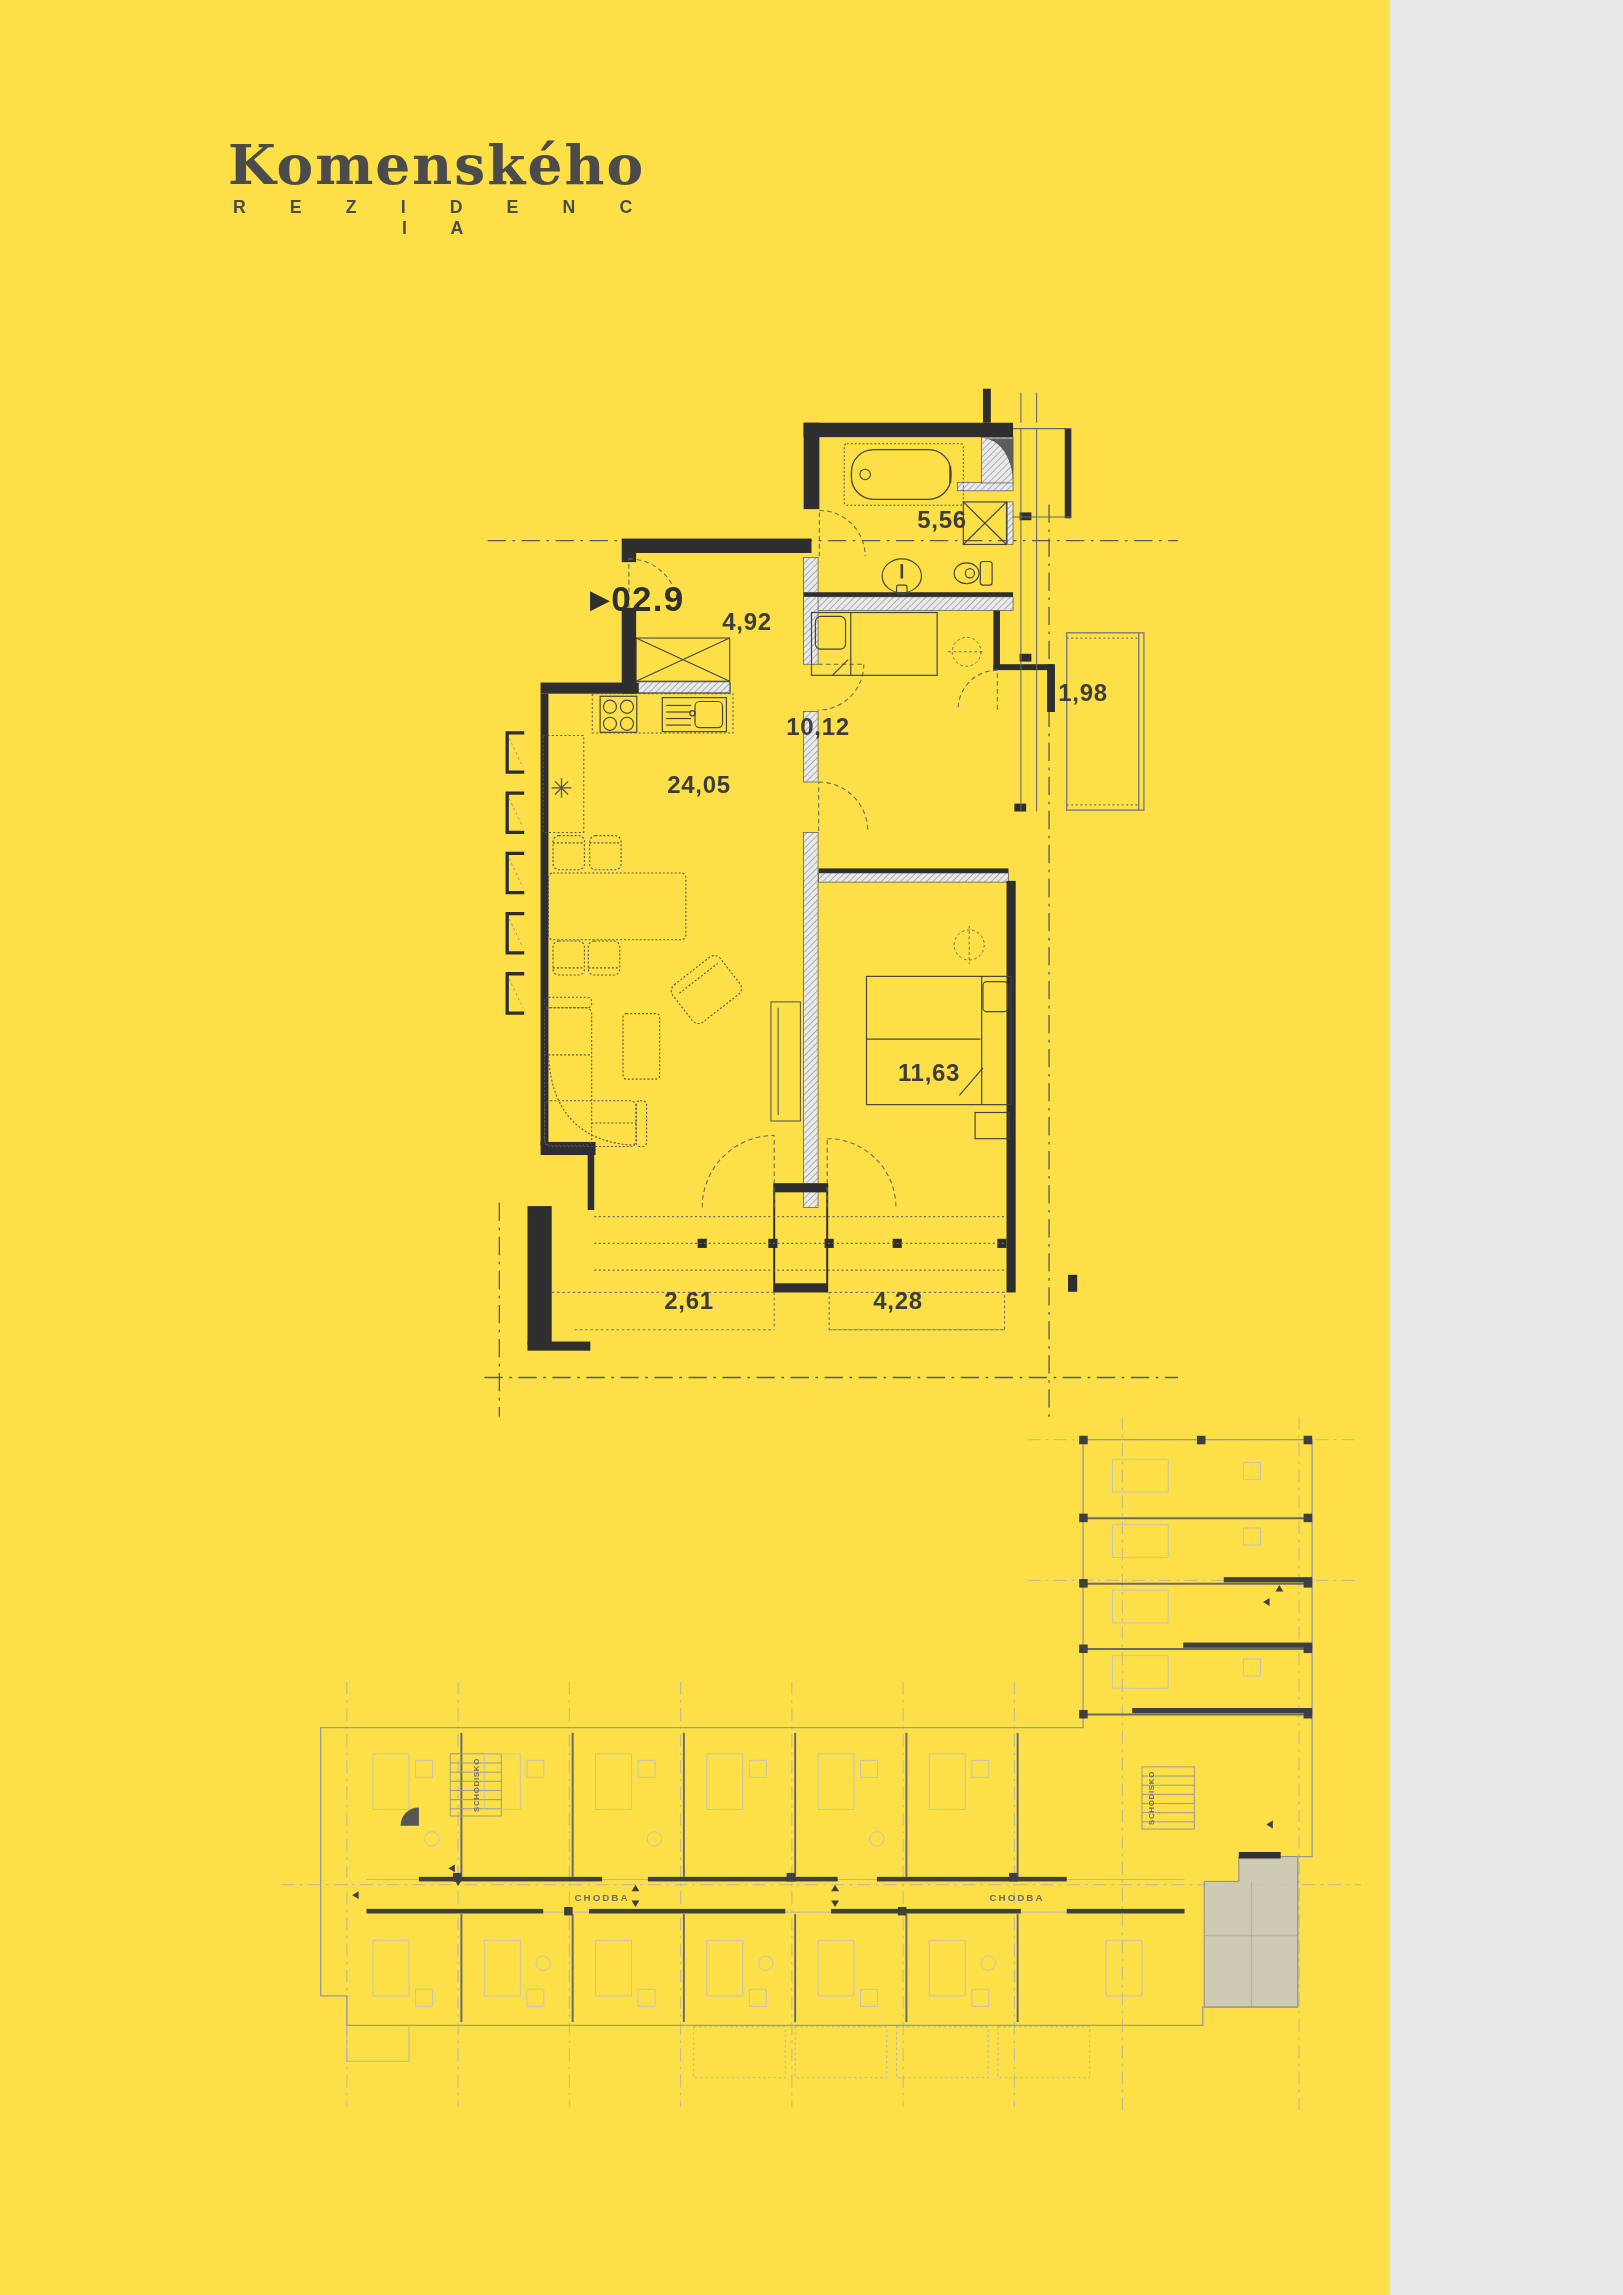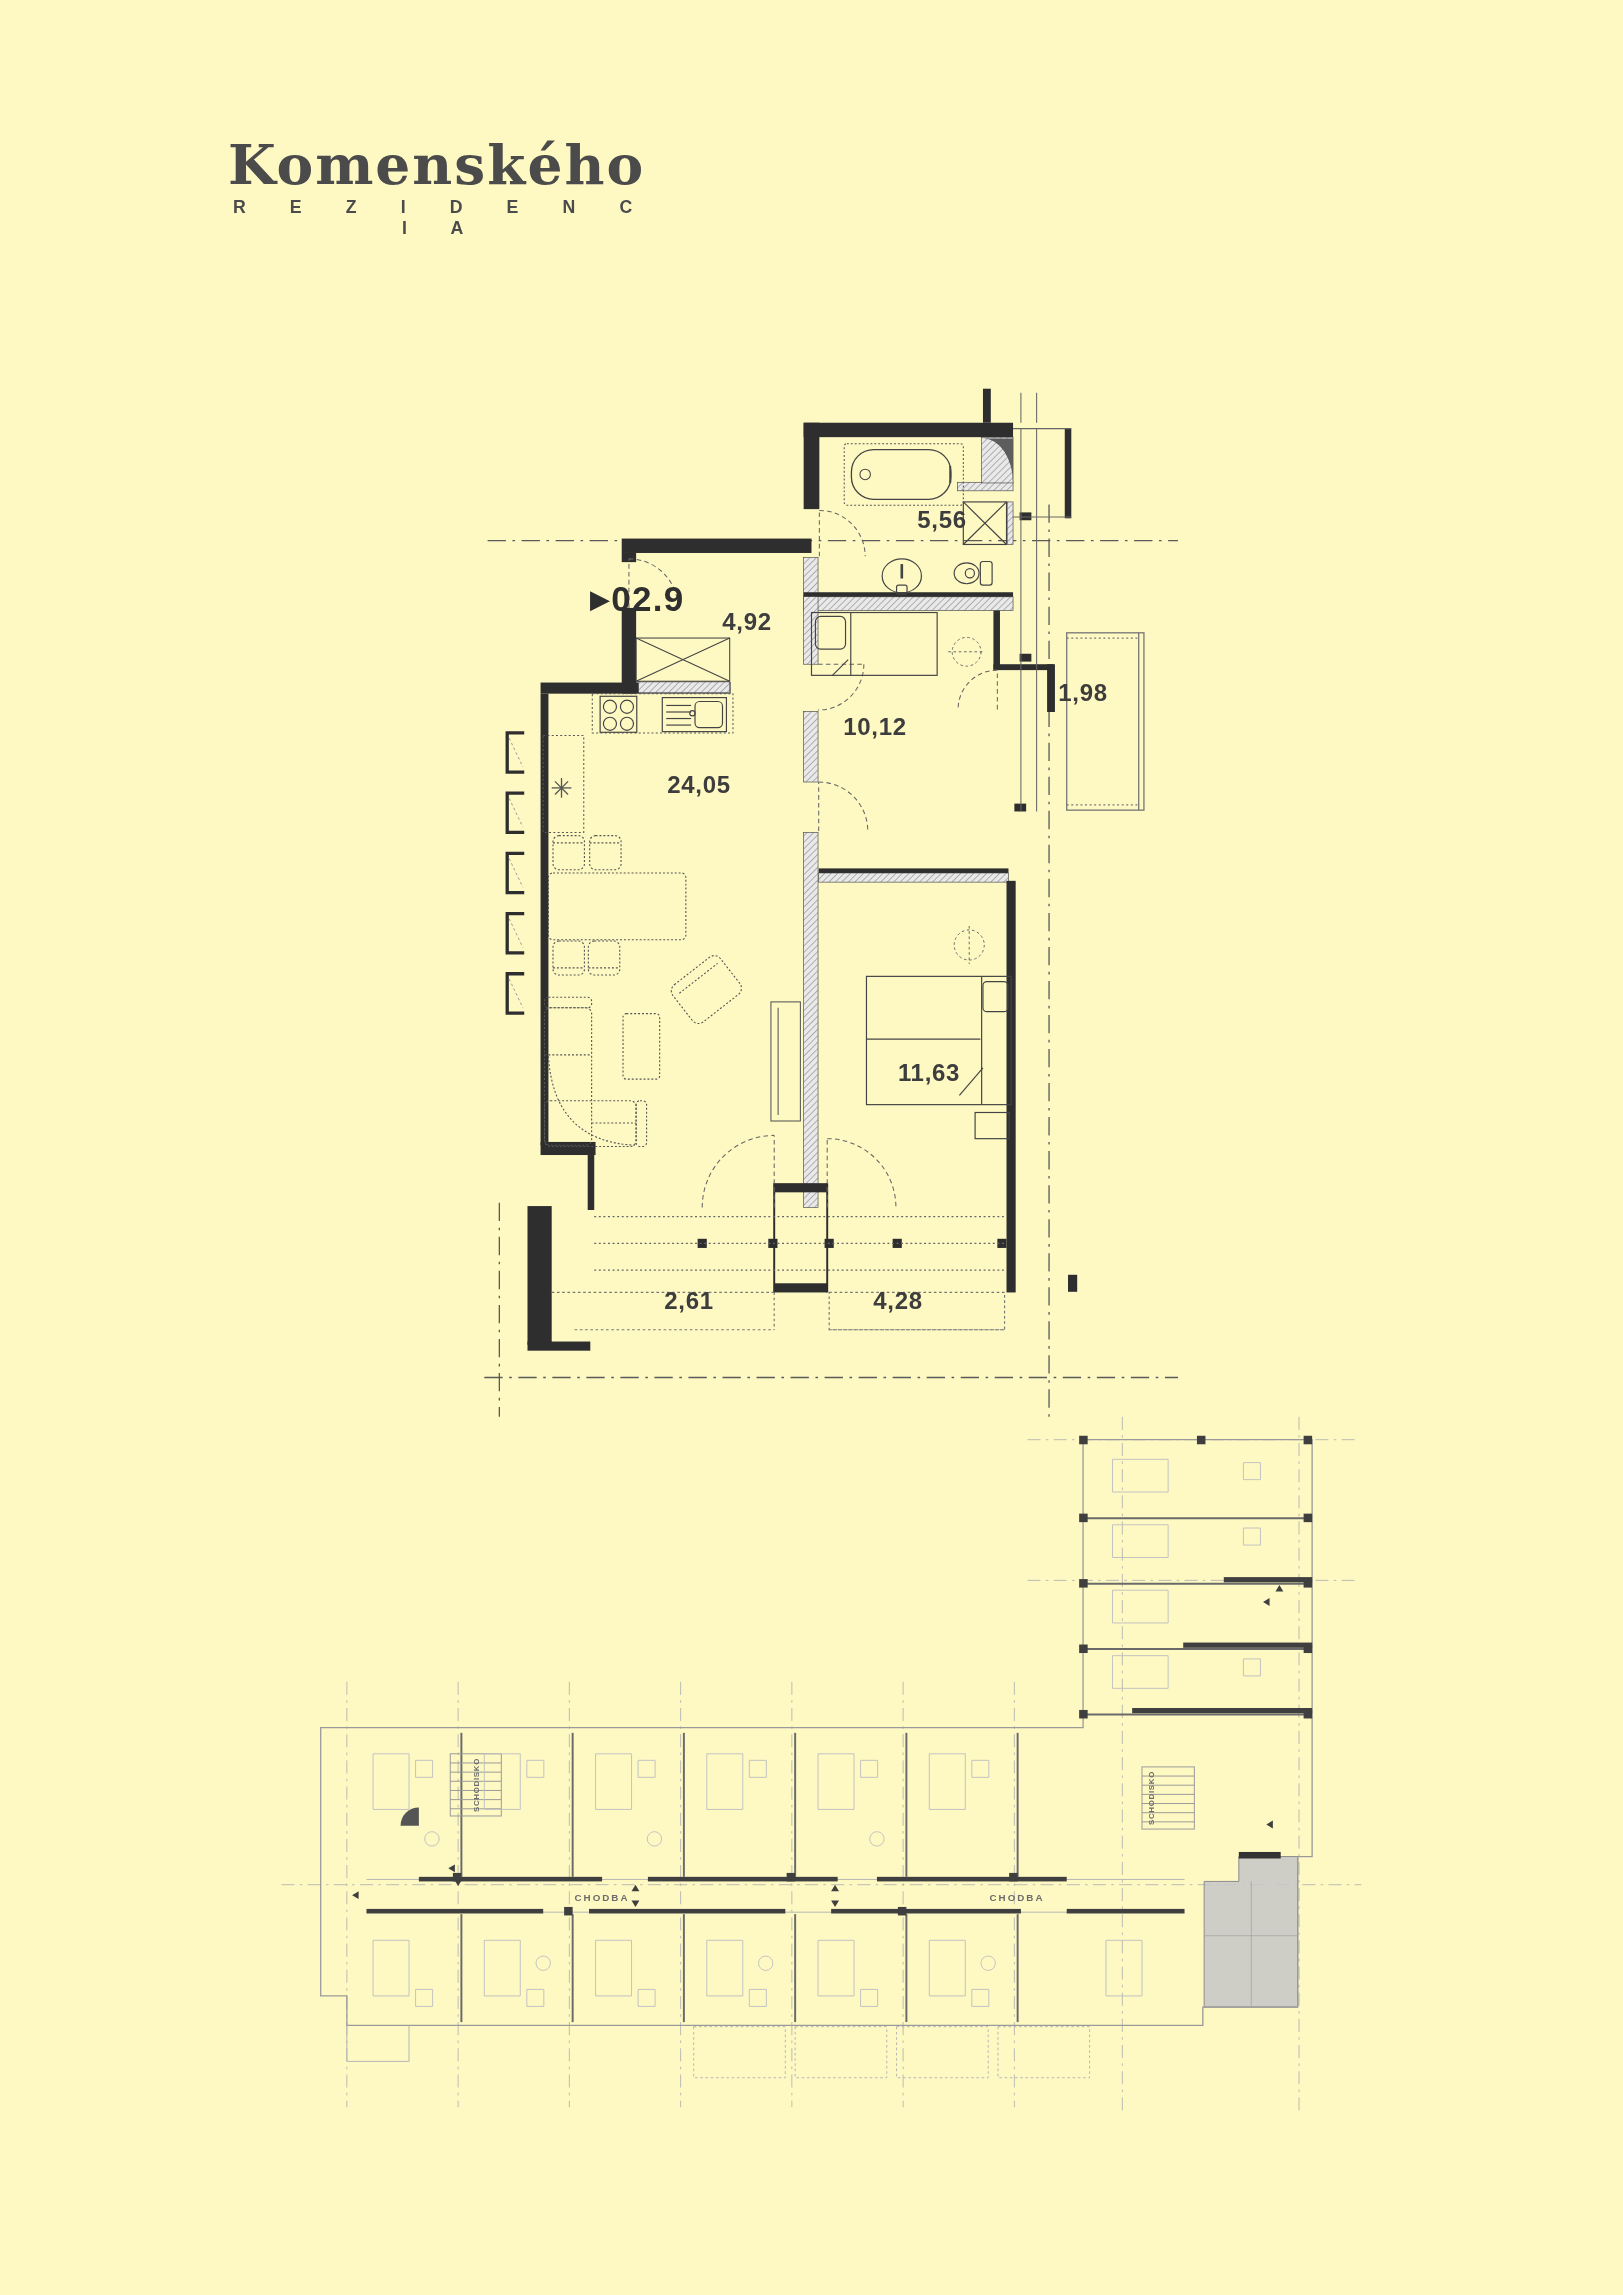--- a/index.html
+++ b/index.html
@@ -1,16 +1,16 @@
 <!DOCTYPE html>
 <html style="font-size:10.5px"><head>
 <meta charset="utf-8">
 <style>
   html,body{margin:0;padding:0;background:#e8e8e8;}
-  .page{position:relative;width:1623px;height:2295px;background:#fef9c3;overflow:hidden;
+  .page{position:relative;width:1390px;height:2295px;background:#fde047;overflow:hidden;
         font-family:"Liberation Sans",sans-serif;color:#3f3f3f;}
   .abs{position:absolute;}
   
   .logo{left:209px;top:137px;width:455px;text-align:center;}
   .logo-title{font-family:"DejaVu Serif","Liberation Serif",serif;font-weight:700;
               font-size:55px;letter-spacing:2px;color:#4b4b4b;line-height:1;}
   .logo-sub{margin-top:5px;font-size:17.7px;font-weight:700;letter-spacing:19.6px;
             padding-left:11.8px;color:#4b4b4b;}
   .info{left:1033px;top:136px;font-size:37px;font-weight:400;color:#4a4a4a;line-height:1.36;}
   
@@ -415,21 +415,21 @@
       </g>
     </g>
   </svg>
 
   <div class="abs unit">
     <span class="tri">▶</span>
     <span class="num">02.9</span>
   </div>
   <div class="abs area" style="left:910px;top:520px;margin-left:32px;">5,56</div>
   <div class="abs area" style="left:747px;top:622px;">4,92</div>
-  <div class="abs area" style="left:875px;top:727px;">10,12</div>
+  <div class="abs area" style="left:818px;top:727px;">10,12</div>
   <div class="abs area" style="left:1083px;top:693px;">1,98</div>
   <div class="abs area" style="left:691px;top:785px;margin-left:8px;">24,05</div>
   <div class="abs area" style="left:929px;top:1073px;">11,63</div>
   <div class="abs area" style="left:689px;top:1301px;">2,61</div>
   <div class="abs area" style="left:898px;top:1301px;">4,28</div>
 
   <div class="abs chodba" style="left:602px;top:1897px;">CHODBA</div>
   <div class="abs chodba" style="left:1017px;top:1897px;">CHODBA</div>
   <div class="abs schodisko" style="left:476px;top:1785px;">SCHODISKO</div>
   <div class="abs schodisko" style="left:1151px;top:1798px;">SCHODISKO</div>

